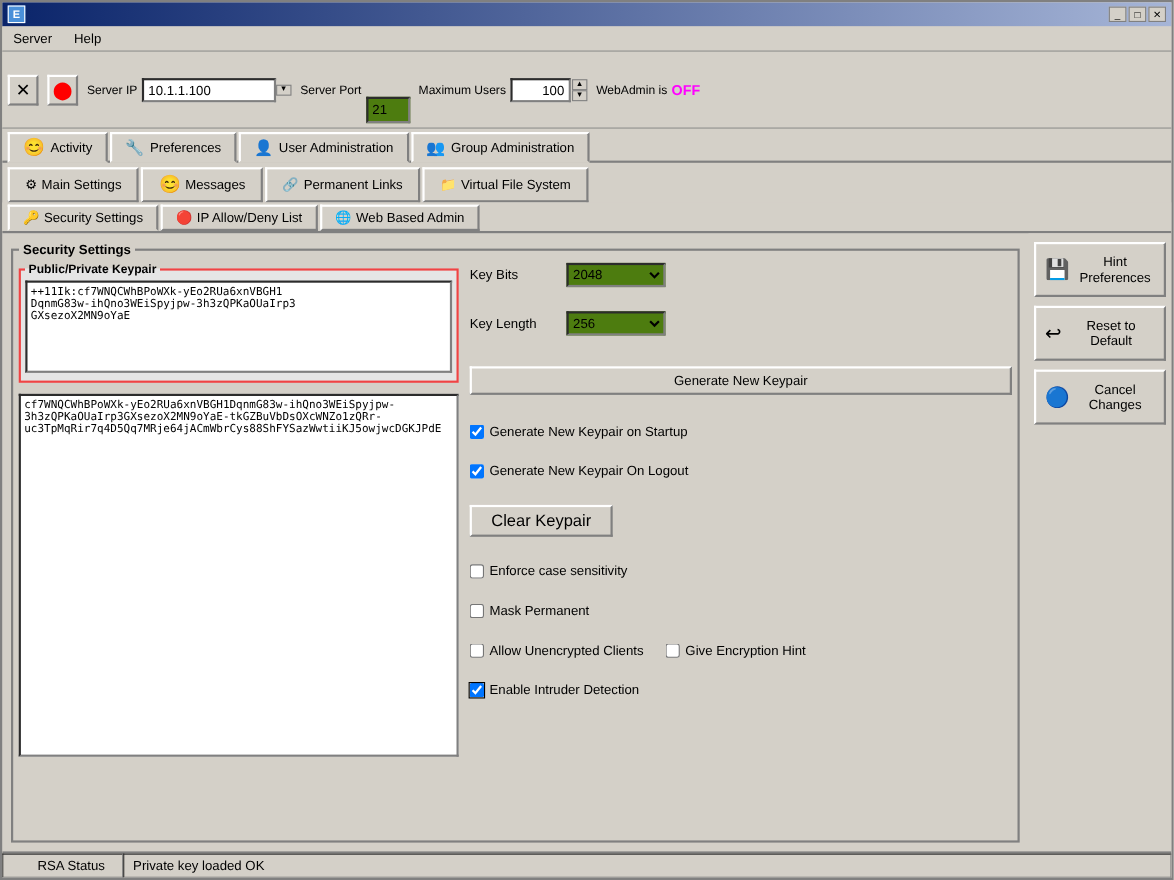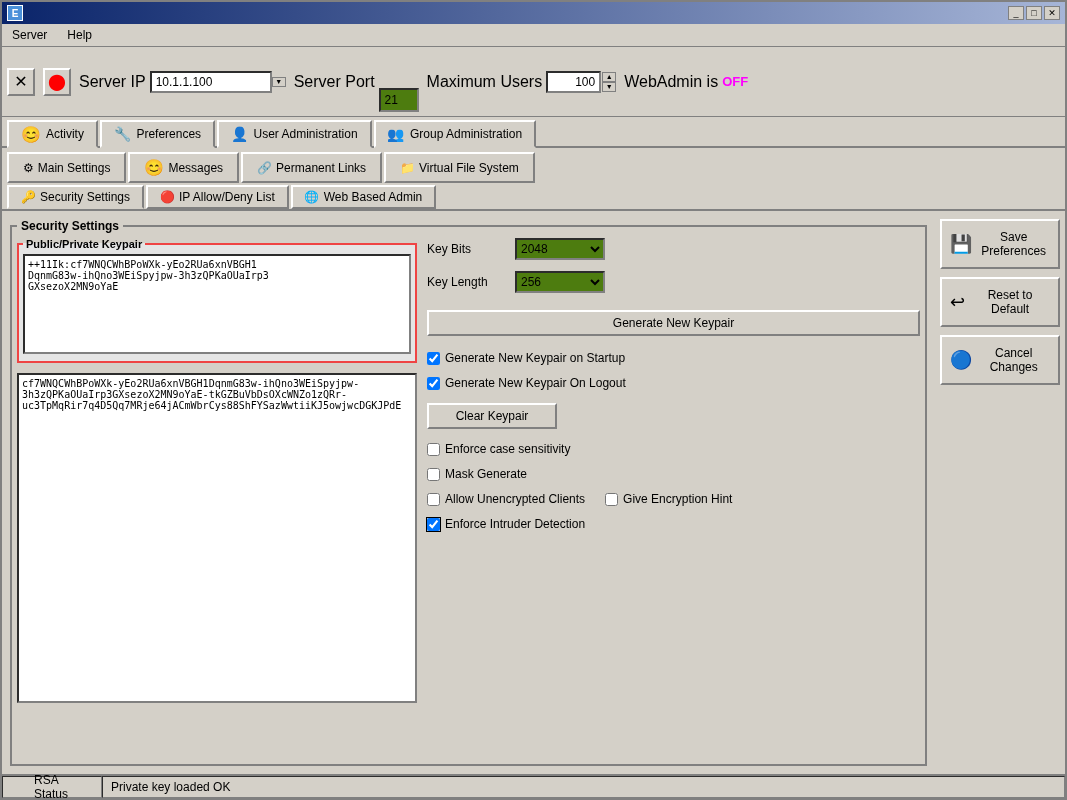--- a/index.html
+++ b/index.html
@@ -93,21 +93,21 @@
       justify-content: center;
       cursor: pointer;
       font-size: 16px;
     }
     .toolbar-section {
       display: flex;
       align-items: center;
       gap: 4px;
     }
     .toolbar-label {
-      font-size: 16px;
+      font-size: 11px;
     }
     .server-ip-input {
       background: white;
       border: 2px inset #808080;
       padding: 2px 4px;
       font-size: 12px;
       width: 122px;
       height: 22px;
     }
     .server-port-input {
@@ -249,41 +249,41 @@
       display: flex;
       flex-direction: column;
     }
     .keypair-textarea {
       background: white;
       border: 2px inset #808080;
       font-size: 10px;
       font-family: monospace;
       resize: none;
       width: 100%;
-      height: 100px;
+      height: 84px;
       padding: 3px;
       overflow-y: auto;
     }
     .keypair-textarea2 {
       background: white;
       border: 2px inset #808080;
       font-size: 10px;
       font-family: monospace;
       resize: none;
       width: 100%;
       height: 330px;
       padding: 3px;
       overflow-y: auto;
       margin-top: 4px;
     }
     .right-options {
       flex: 1;
       display: flex;
       flex-direction: column;
-      gap: 7px;
+      gap: 18px;
     }
     .key-row {
       display: flex;
       align-items: center;
       gap: 8px;
       margin-bottom: 4px;
     }
     .key-row label {
       width: 80px;
       font-size: 12px;
@@ -313,40 +313,40 @@
     .check-row input[type="checkbox"] {
       width: 13px;
       height: 13px;
     }
     .clear-btn {
       background: #d4d0c8;
       border: 2px solid;
       border-color: #ffffff #808080 #808080 #ffffff;
       padding: 4px 12px;
       cursor: pointer;
-      font-size: 12px;
+      font-size: 15px;
       margin: 4px 0;
       width: 130px;
     }
     .status-bar {
       background: #d4d0c8;
       border-top: 2px solid #808080;
       display: flex;
       height: 24px;
       align-items: center;
     }
     .status-section {
       border: 1px inset #808080;
       padding: 2px 8px;
       height: 100%;
       display: flex;
       align-items: center;
       font-size: 12px;
     }
-    .status-section.label { width: 100px; padding-left: 31px; }
+    .status-section.label { width: 110px; padding-left: 31px; }
     .status-section.value { flex: 1; }
     .smiley { font-size: 16px; }
     .row1-tabs {
       display: flex;
       padding: 4px 5px 0;
       gap: 2px;
     }
     .row1-tab {
       padding: 4px 14px;
       background: #d4d0c8;
@@ -525,45 +525,45 @@
               <input type="checkbox" id="chk2" checked="" style="">
               <label for="chk2">Generate New Keypair On Logout</label>
             </div>
             <button class="clear-btn">Clear Keypair</button>
             <div class="check-row">
               <input type="checkbox" id="chk3" style="">
               <label for="chk3">Enforce case sensitivity</label>
             </div>
             <div class="check-row">
               <input type="checkbox" id="chk4" style="">
-              <label for="chk4">Mask Generate</label>
+              <label for="chk4">Mask Permanent</label>
             </div>
             <div style="display:flex; align-items:center; gap:20px;">
               <div class="check-row">
                 <input type="checkbox" id="chk5" style="">
                 <label for="chk5">Allow Unencrypted Clients</label>
               </div>
               <div class="check-row">
                 <input type="checkbox" id="chk6" style="">
                 <label for="chk6">Give Encryption Hint</label>
               </div>
             </div>
             <div class="check-row">
               <input type="checkbox" id="chk7" checked="" style="outline: rgb(0, 0, 0) solid 1px;">
-              <label for="chk7">Enforce Intruder Detection</label>
+              <label for="chk7">Enable Intruder Detection</label>
             </div>
           </div>
         </div>
       </fieldset>
     </div>
 
     <div class="right-panel">
       <button class="big-btn">
         <span style="font-size:18px;">💾</span>
-        <span>Save Preferences</span>
+        <span>Hint Preferences</span>
       </button>
       <button class="big-btn">
         <span style="font-size:18px;">↩</span>
         <span>Reset to Default</span>
       </button>
       <button class="big-btn">
         <span style="font-size:18px;">🔵</span>
         <span>Cancel Changes</span>
       </button>
     </div>

